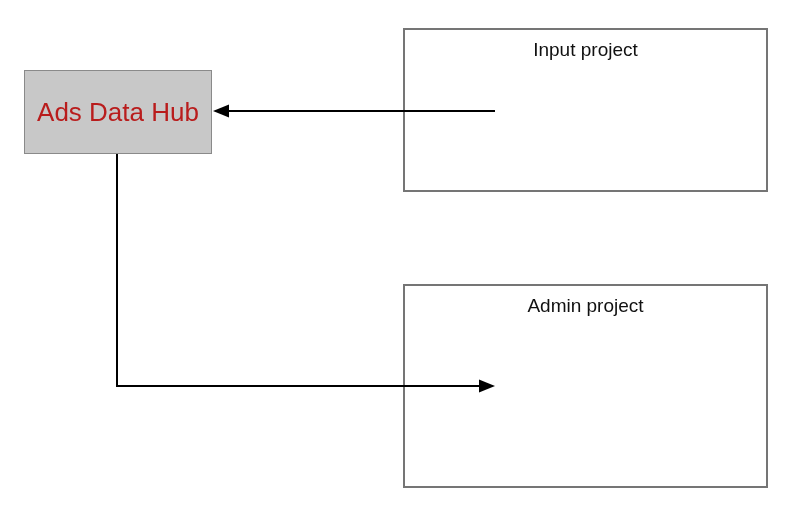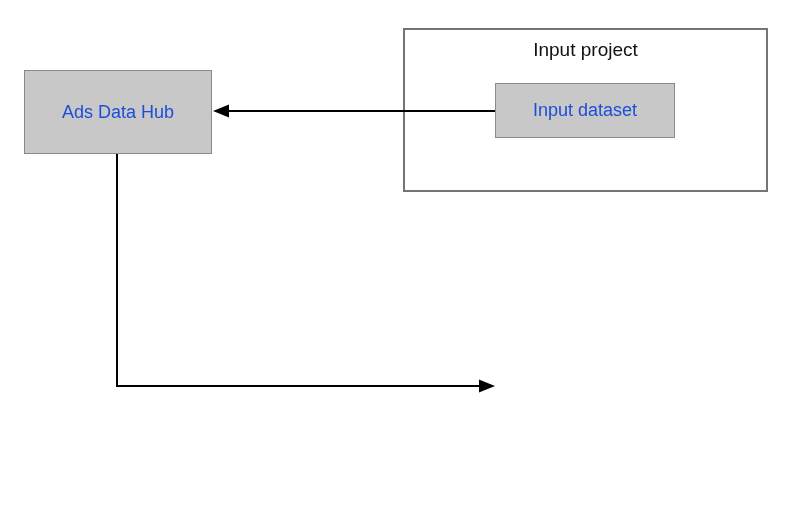--- a/index.html
+++ b/index.html
@@ -15,22 +15,22 @@
     background: #ffffff;
     overflow: hidden;
   }
   .gray-node {
     position: absolute;
     background: #c8c8c8;
     border: 1.5px solid #8a8a8a;
     display: flex;
     align-items: center;
     justify-content: center;
-    font-size: 18px;
-    color: #1d4ed8;
+    font-size: 26px;
+    color: #b91c1c;
     box-sizing: border-box;
     white-space: nowrap;
   }
   .container-box {
     position: absolute;
     background: #ffffff;
     border: 2px solid #757575;
     box-sizing: border-box;
   }
   .container-title {
@@ -62,24 +62,24 @@
 <div class="canvas">
 
   <div class="gray-node" id="node-ads-data-hub">
     <span>Ads Data Hub</span>
   </div>
 
   <div class="container-box" id="container-input-project">
     <div class="container-title">Input project</div>
   </div>
 
-  <div class="gray-node" id="node-input-dataset">
-    <span>Input dataset</span>
+
+  <div class="container-box" id="container-admin-project">
+    <div class="container-title">Admin project</div>
   </div>
-
 
 
   <svg class="arrows-layer" viewBox="0 0 787 515">
 
     <g>
       <line x1="495" y1="111" x2="228" y2="111" stroke="#000000" stroke-width="2"></line>
       <polygon points="213,111 229,104.5 229,117.5" fill="#000000"></polygon>
     </g>
 
     <g>

